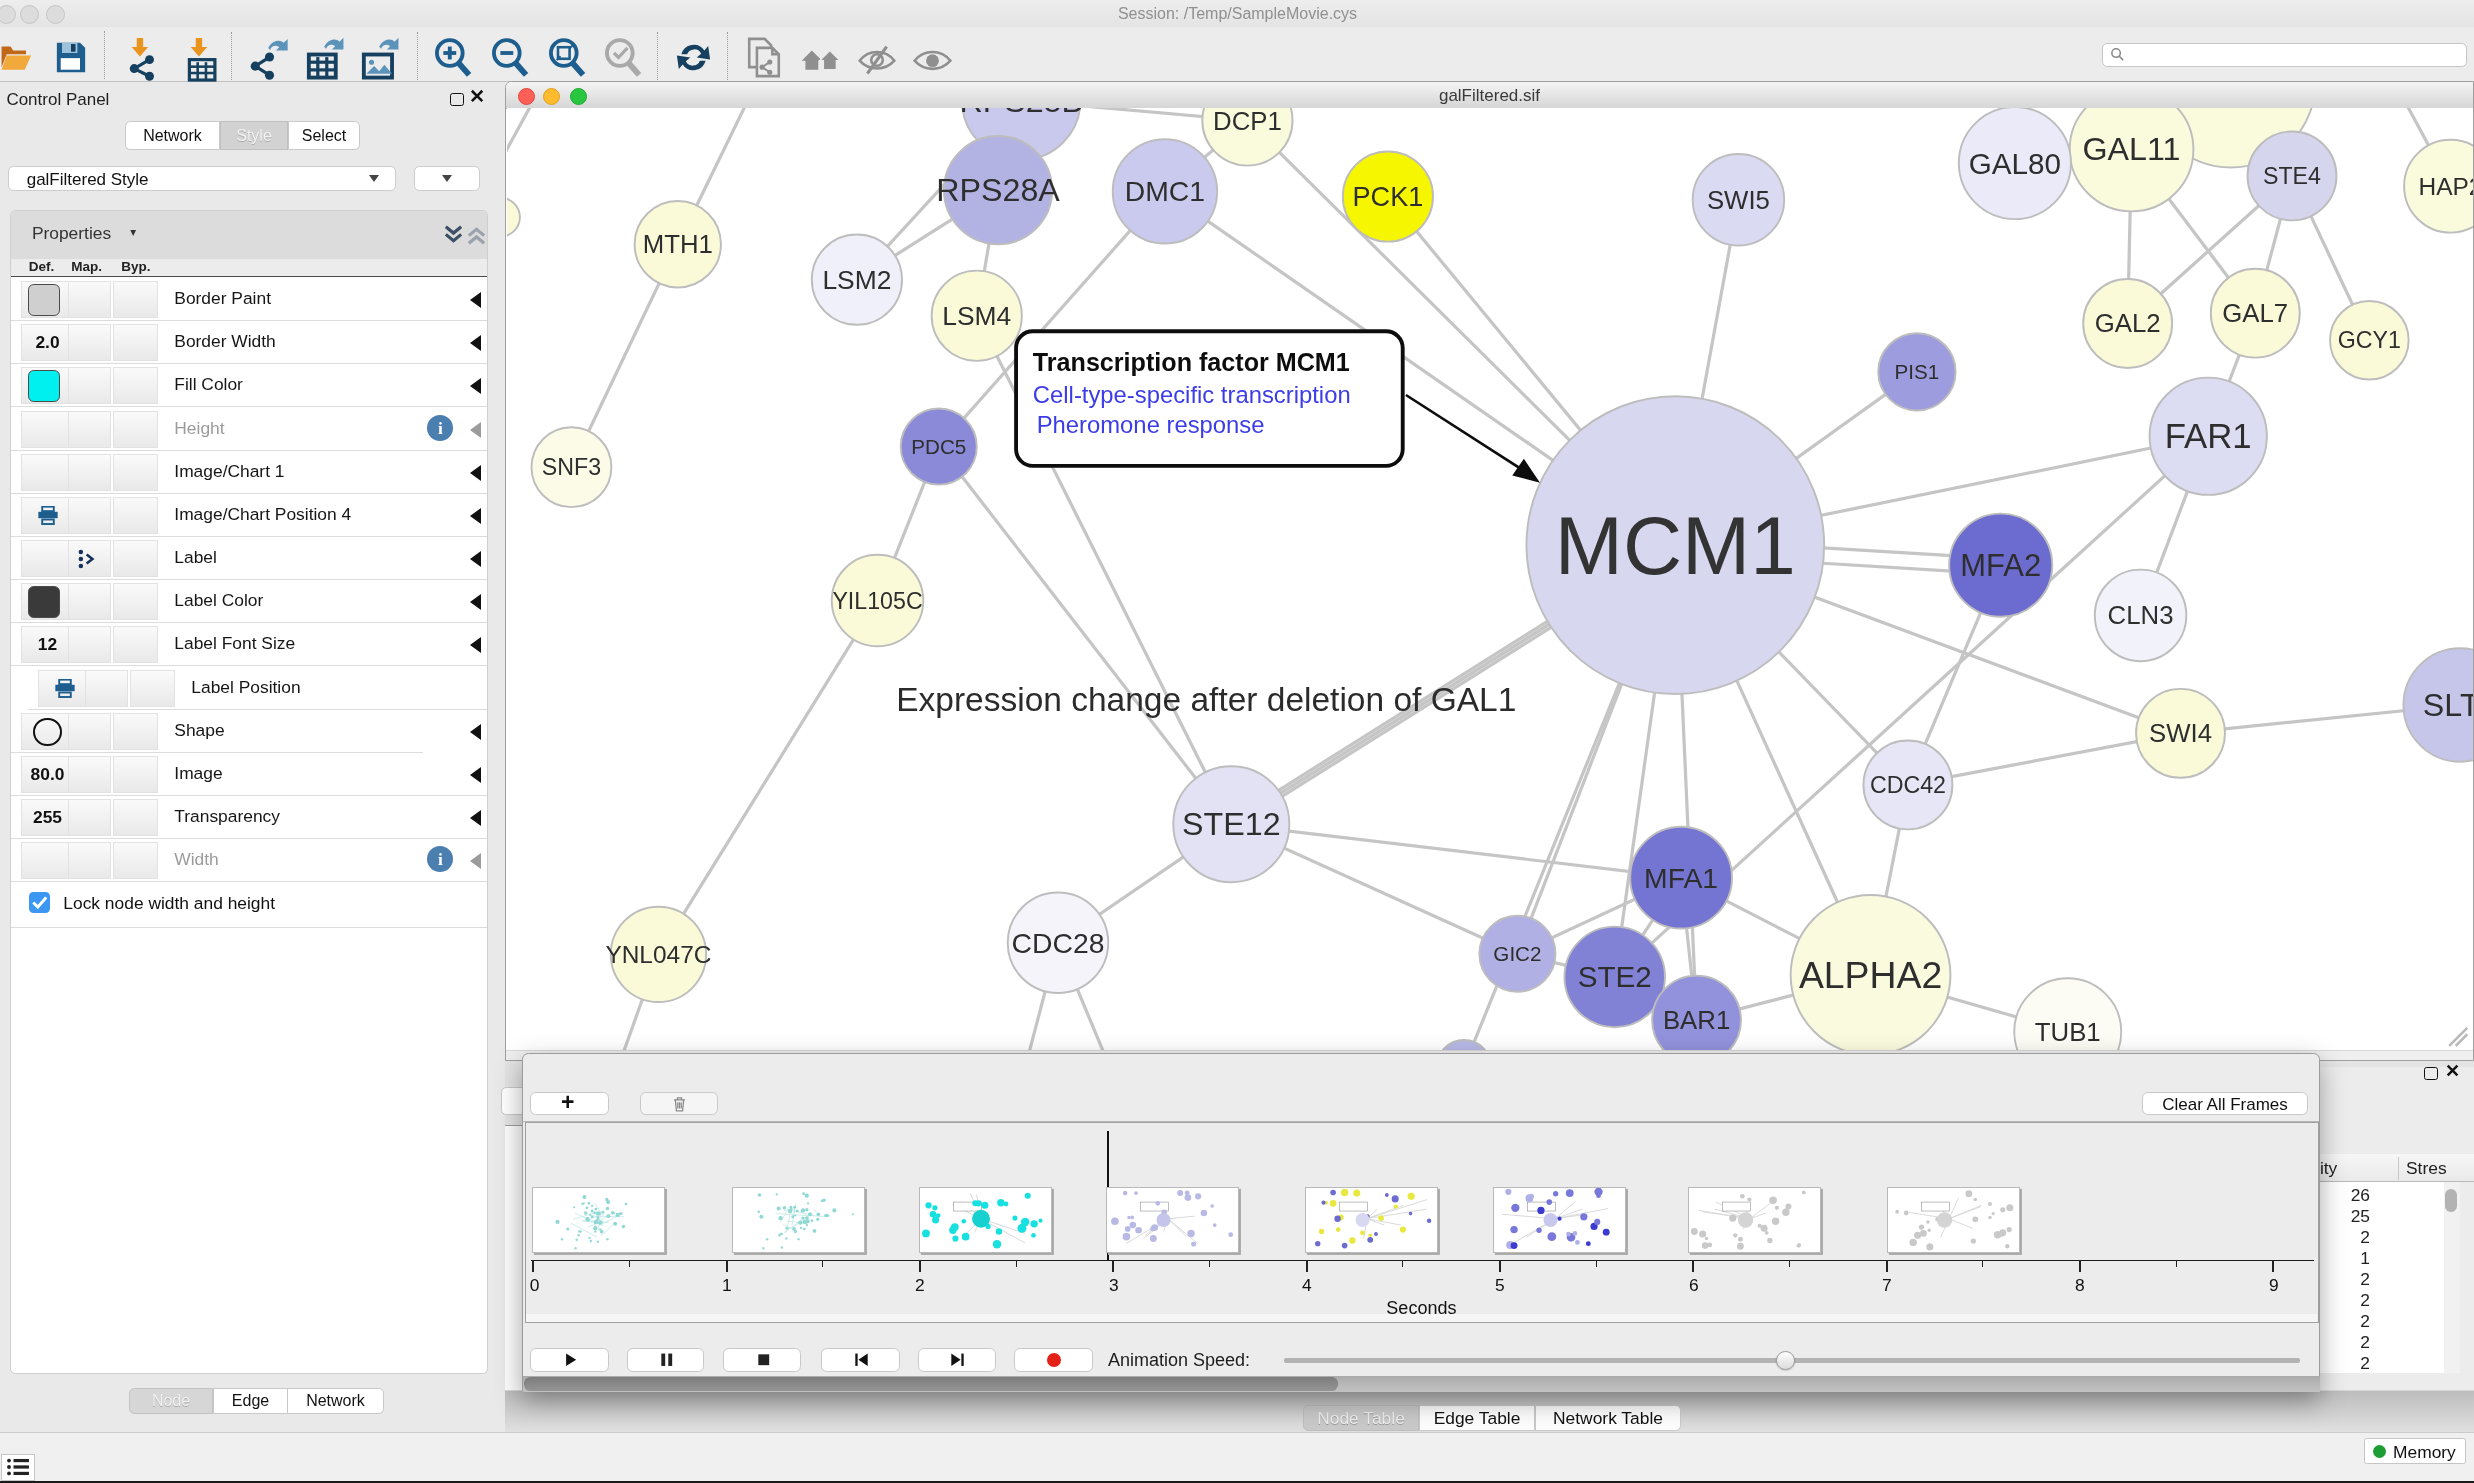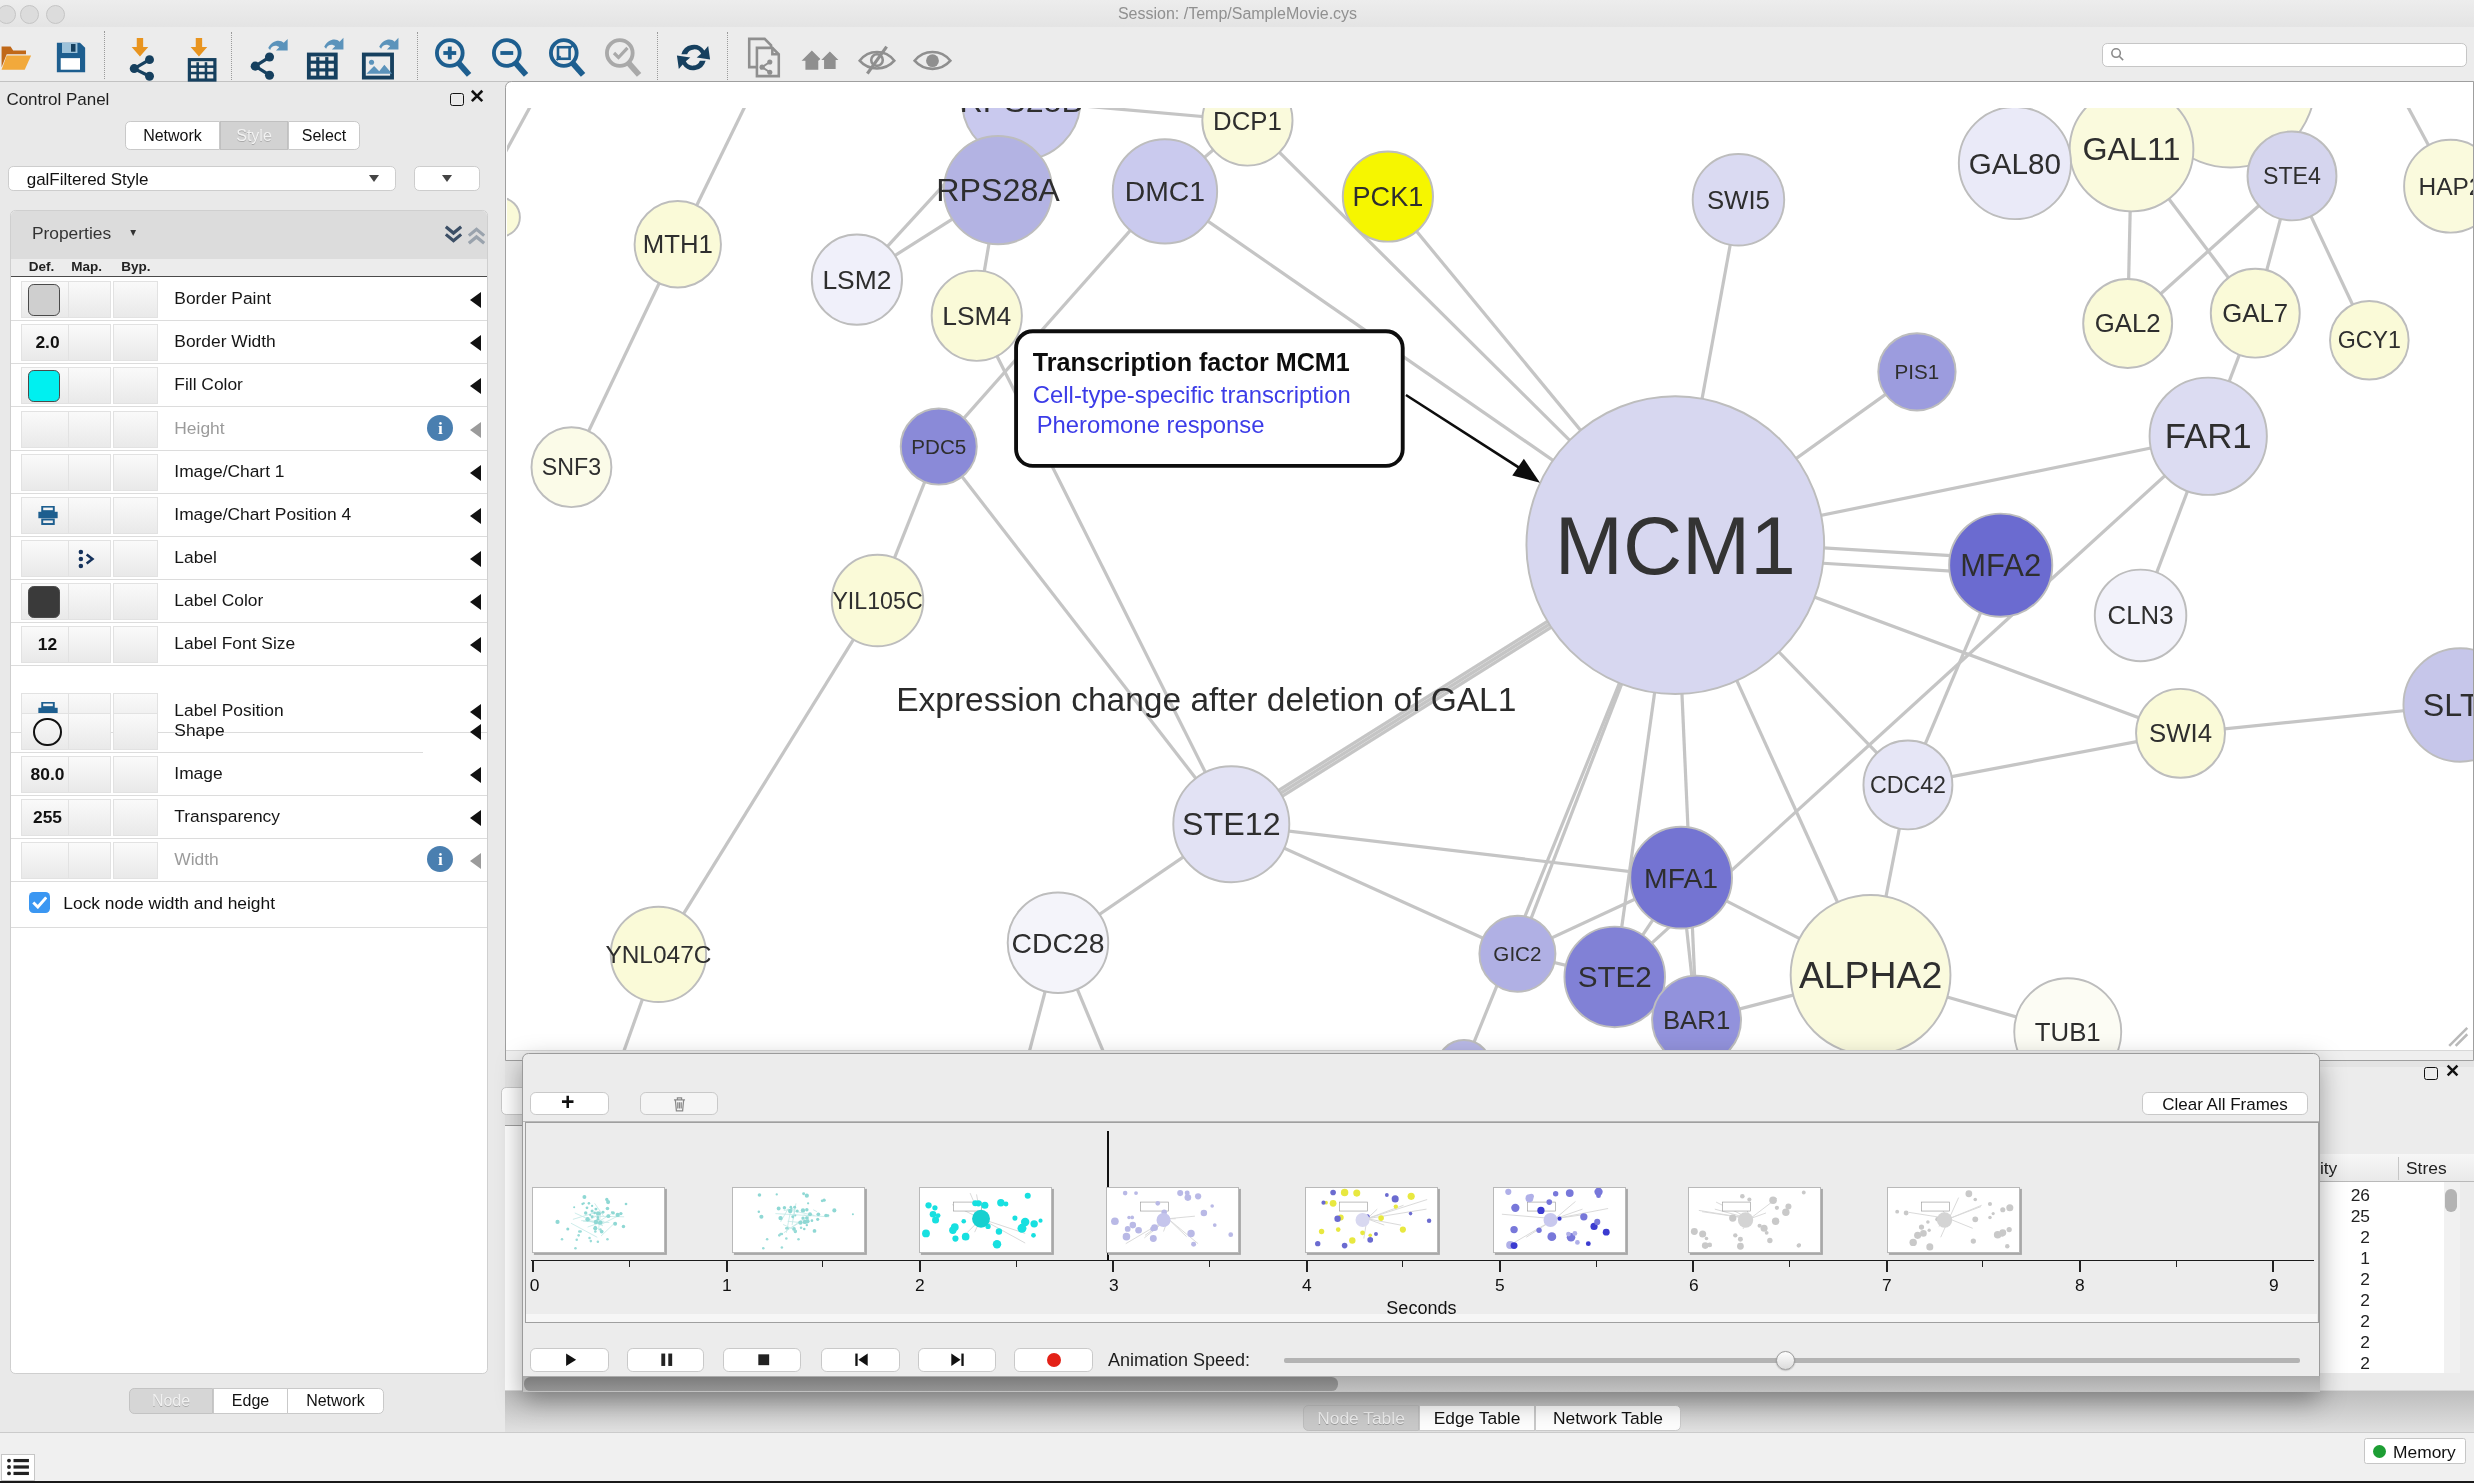--- a/index.html
+++ b/index.html
@@ -240,21 +240,21 @@
             <div style="position:absolute;left:459px;top:14px;width:0;height:0;border-top:8.4px solid transparent;border-bottom:8.4px solid transparent;border-right:11.6px solid #111;"></div>
           </div>
       <div style="position:absolute;left:0;top:345px;width:476px;height:43px;border-bottom:1.3px solid #dcdcdc;box-sizing:border-box;">
             <div style="position:absolute;left:9.7px;top:3.2px;width:53px;height:35px;background:linear-gradient(#fafafa,#e9e9e9);border:0.6px solid #e2e2e2;"></div>
             <div style="position:absolute;left:57px;top:3.2px;width:41px;height:35px;background:linear-gradient(#fafafa,#e9e9e9);border:0.6px solid #e2e2e2;"></div>
             <div style="position:absolute;left:102px;top:3.2px;width:43px;height:35px;background:linear-gradient(#fafafa,#e9e9e9);border:0.6px solid #e2e2e2;"></div>
             <div style="position:absolute;left:9.7px;top:11px;width:53px;text-align:center;font-size:17.4px;font-weight:bold;color:#111;">12</div>
             <div style="position:absolute;left:163px;top:10.3px;font-size:17.4px;color:#161616;">Label Font Size</div>
             <div style="position:absolute;left:459px;top:14px;width:0;height:0;border-top:8.4px solid transparent;border-bottom:8.4px solid transparent;border-right:11.6px solid #111;"></div>
           </div>
-      <div style="position:absolute;left:0;top:389px;width:476px;height:43px;border-bottom:1.3px solid #dcdcdc;box-sizing:border-box;margin-top:23px;">
+      <div style="position:absolute;left:17px;top:389px;width:476px;height:43px;border-bottom:1.3px solid #dcdcdc;box-sizing:border-box;">
             <div style="position:absolute;left:9.7px;top:3.2px;width:53px;height:35px;background:linear-gradient(#fafafa,#e9e9e9);border:0.6px solid #e2e2e2;"></div>
             <div style="position:absolute;left:57px;top:3.2px;width:41px;height:35px;background:linear-gradient(#fafafa,#e9e9e9);border:0.6px solid #e2e2e2;"></div>
             <div style="position:absolute;left:102px;top:3.2px;width:43px;height:35px;background:linear-gradient(#fafafa,#e9e9e9);border:0.6px solid #e2e2e2;"></div>
             <svg width="22" height="19.3" viewBox="0 0 34 30" style="position:absolute;left:26px;top:12.2px;">
               <rect x="8" y="1" width="18" height="7" fill="none" stroke="#1d5e8f" stroke-width="3"></rect>
               <rect x="2" y="9" width="30" height="10" fill="#1d5e8f"></rect>
               <rect x="8" y="21" width="18" height="7" fill="none" stroke="#1d5e8f" stroke-width="3"></rect>
             </svg>
             <div style="position:absolute;left:163px;top:10.3px;font-size:17.4px;color:#161616;">Label Position</div>
             <div style="position:absolute;left:459px;top:14px;width:0;height:0;border-top:8.4px solid transparent;border-bottom:8.4px solid transparent;border-right:11.6px solid #111;"></div>
@@ -327,20 +327,26 @@
     <div class="abs" style="left:1940px;top:128px;width:12.2px;height:23px;background:#b3b3b3;border-radius:5.8px;"></div>
 
     <div class="abs" style="left:0;top:329px;width:1969px;height:48px;background:linear-gradient(#bdbdbd,#e6e6e6);border-top:0.6px solid #d8d8d8;">
       <div class="abs" style="left:798px;top:13.5px;width:116px;height:26.4px;background:#c9c9c9;border:0.6px solid #bdbdbd;border-radius:5.2px 0 0 5.2px;box-sizing:border-box;text-align:center;line-height:25px;font-size:17.4px;color:#ededed;text-shadow:0 0.6px 0.6px #999;">Node Table</div>
       <div class="abs" style="left:914px;top:13.5px;width:116px;height:26.4px;background:#fdfdfd;border:0.6px solid #c9c9c9;box-sizing:border-box;text-align:center;line-height:25px;font-size:17.4px;color:#111;">Edge Table</div>
       <div class="abs" style="left:1030px;top:13.5px;width:146px;height:26.4px;background:#fdfdfd;border:0.6px solid #c9c9c9;border-radius:0 5.2px 5.2px 0;box-sizing:border-box;text-align:center;line-height:25px;font-size:17.4px;color:#111;">Network Table</div>
     </div>
   </div>
 
   <div class="abs" id="netwin" style="left:505px;top:81px;width:1969px;height:980px;background:#fff;border:0.6px solid #9f9f9f;border-radius:6.4px 0 0 0;box-sizing:border-box;overflow:hidden;">
+    <div class="abs" style="left:0;top:0;width:100%;height:26.4px;background:linear-gradient(#f4f4f4,#d6d6d6);border-bottom:0.6px solid #b4b4b4;">
+      <div class="tl" style="left:12.2px;top:5.8px;width:15px;height:15px;background:#fe5f57;border:0.6px solid #e0443d;"></div>
+      <div class="tl" style="left:37px;top:5.8px;width:15px;height:15px;background:#febb2e;border:0.6px solid #dfa023;"></div>
+      <div class="tl" style="left:64px;top:5.8px;width:15px;height:15px;background:#28c73f;border:0.6px solid #1ea833;"></div>
+      <div class="abs" style="left:0;width:100%;top:3.9px;text-align:center;font-size:17px;color:#3a3a3a;">galFiltered.sif</div>
+    </div>
 
     <div class="abs" id="canvas" style="left:0.6px;top:26.4px;width:1968px;height:942px;background:#fff;overflow:hidden;">
       <svg width="1968" height="942" viewBox="0 0 3054 1461" style="position:absolute;left:0;top:0;">
       <line x1="1813" y1="678" x2="1124" y2="1111" stroke="#f1f1f1" stroke-width="16"></line>
       <line x1="265" y1="211" x2="100" y2="557" stroke="#c5c5c5" stroke-width="5"></line>
       <line x1="265" y1="211" x2="420" y2="-107" stroke="#c5c5c5" stroke-width="5"></line>
       <line x1="45" y1="-19" x2="-15" y2="91" stroke="#c5c5c5" stroke-width="5"></line>
       <line x1="543" y1="266" x2="762" y2="127" stroke="#c5c5c5" stroke-width="5"></line>
       <line x1="543" y1="266" x2="798" y2="-12" stroke="#c5c5c5" stroke-width="5"></line>
       <line x1="762" y1="127" x2="729" y2="322" stroke="#c5c5c5" stroke-width="5"></line>

